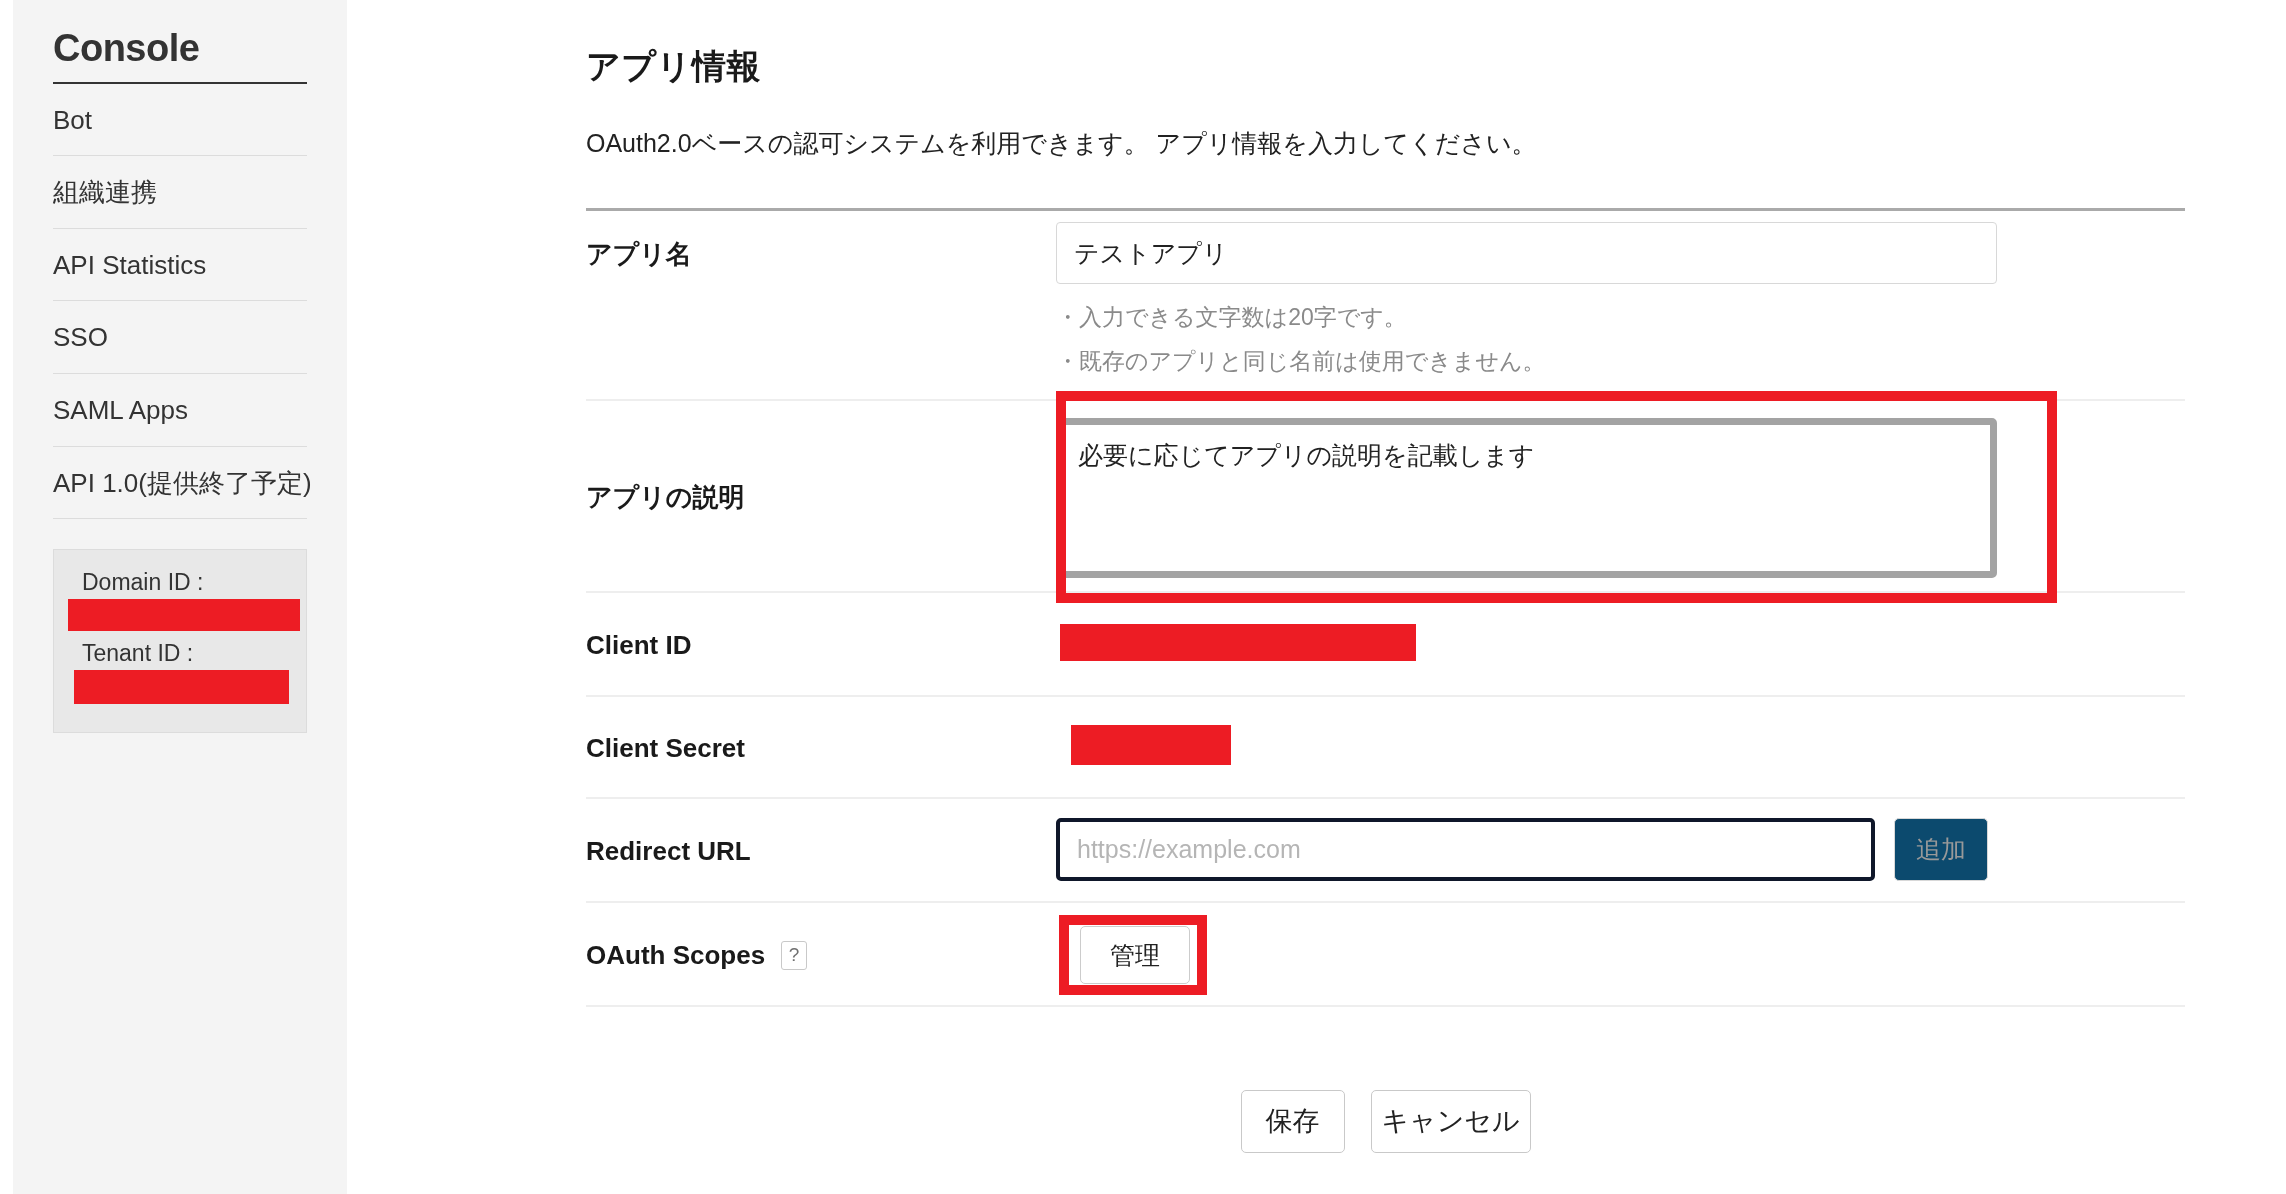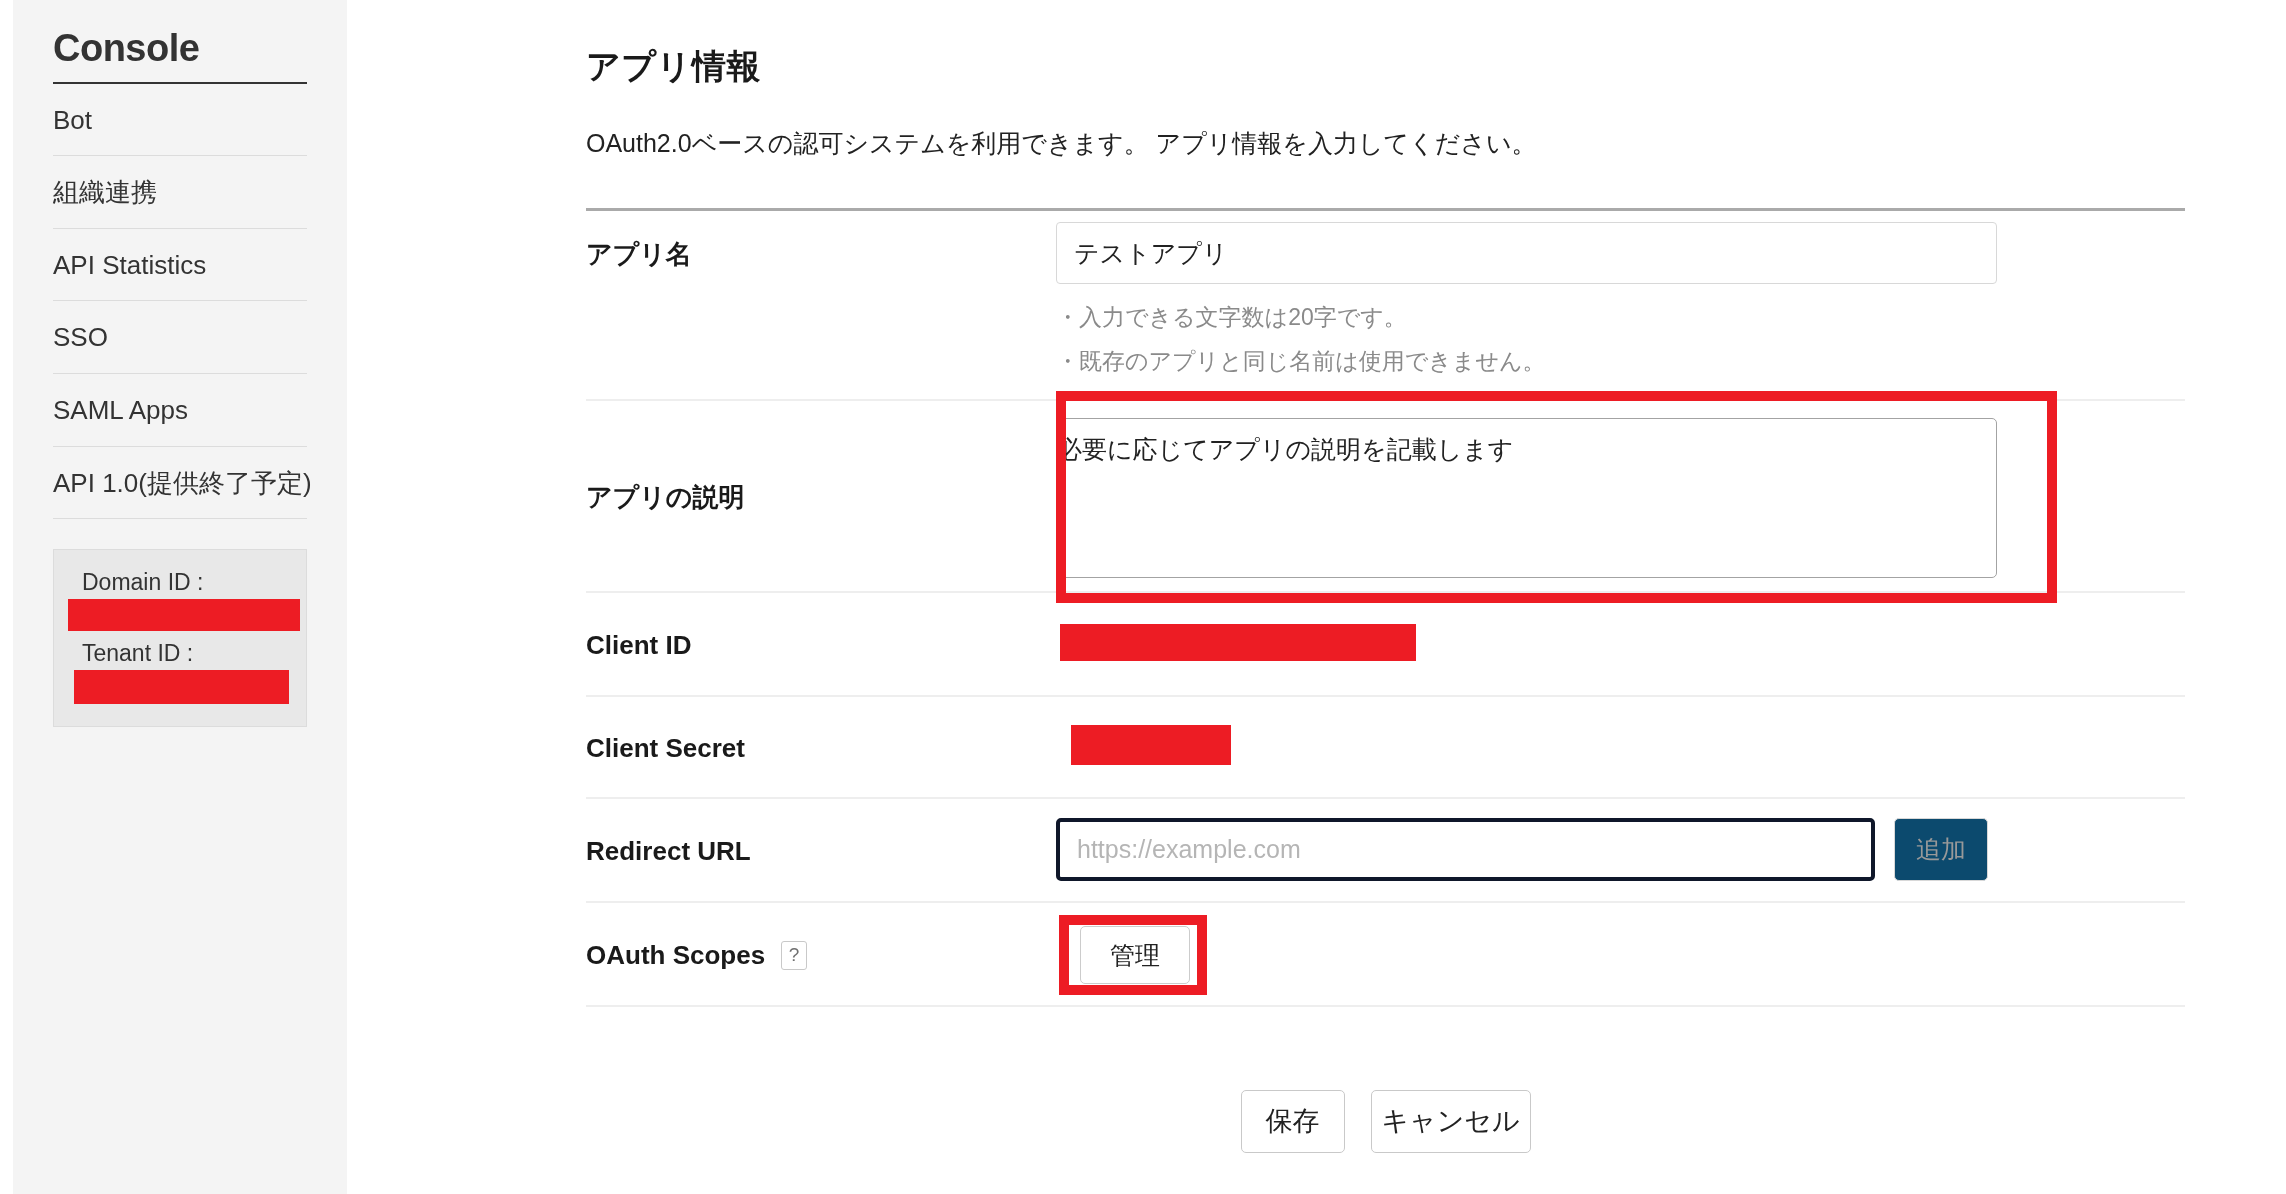--- a/index.html
+++ b/index.html
@@ -48,21 +48,21 @@
   }
   .nav-item.active {
     color: #4caf50;
     font-weight: bold;
   }
 
   #id-box {
     margin-top: 30px;
     background: #e8e8e8;
     border: 1px solid #dcdcdc;
-    padding: 18px 14px 22px 14px;
+    padding: 18px 14px 28px 14px;
   }
   .id-label {
     font-size: 23px;
     color: #333333;
     margin-left: 14px;
     line-height: 1.25;
   }
   .redaction {
     background: #ed1c24;
     height: 32px;
@@ -151,26 +151,26 @@
   #hint-2 { margin-top: 21px; }
 
   
   #row-desc { height: 192px; }
   #row-desc .row-label { height: 192px; }
   #textarea-desc {
     display: block;
     width: 941px;
     height: 160px;
     margin-top: 17px;
-    border: 1px solid #a3a3a3;
+    border: 7px solid #a3a3a3;
     border-radius: 5px;
     background: #ffffff;
     font-size: 25px;
     color: #222222;
-    padding: 14px 0;
+    padding: 14px 15px;
     font-family: inherit;
     resize: none;
     outline: none;
     line-height: 1.35;
   }
   
   #highlight-desc {
     position: absolute;
     left: 470px;
     top: -10px;

